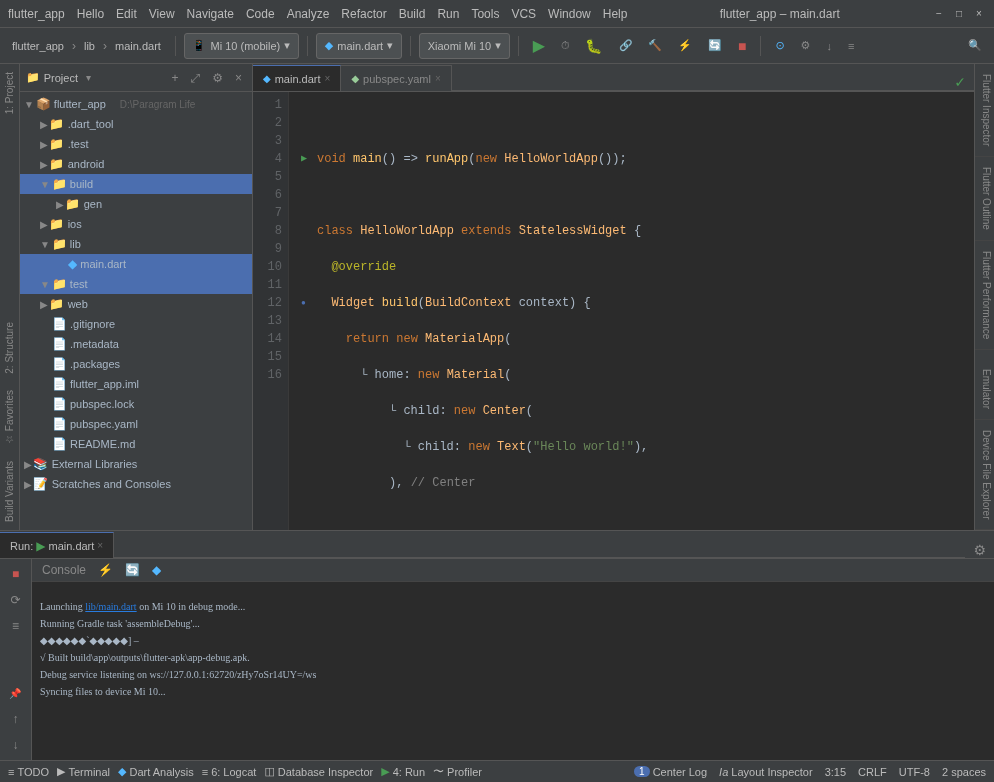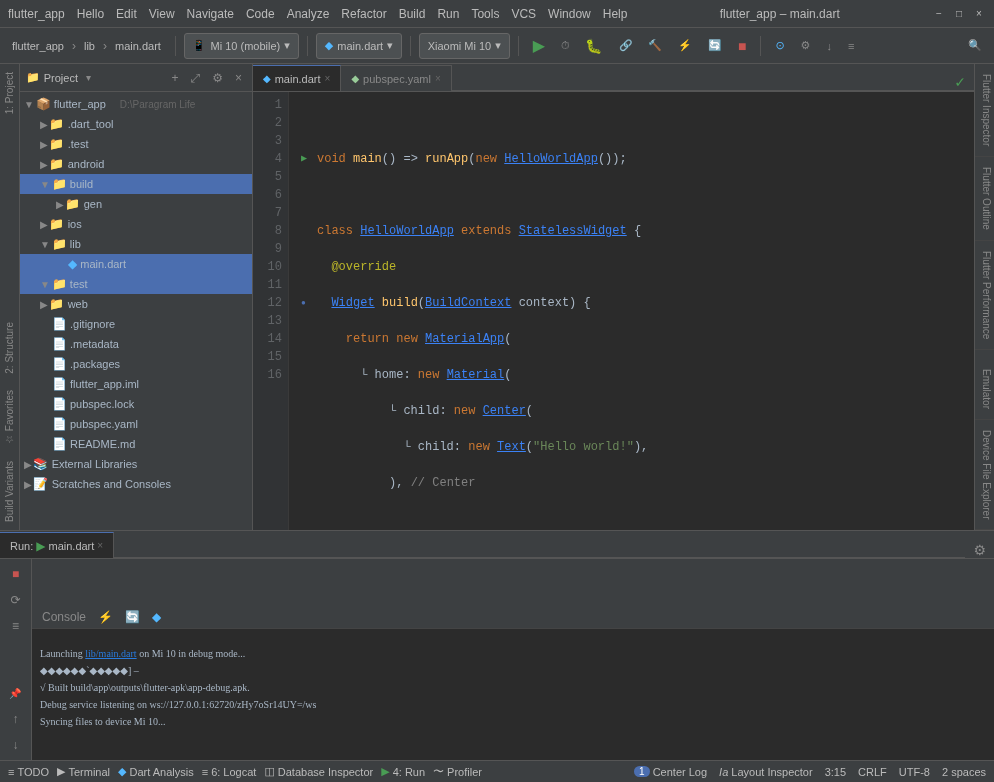--- a/index.html
+++ b/index.html
@@ -260,21 +260,21 @@
     }
     .line-marker {
       width: 16px;
       flex-shrink: 0;
       color: #499c54;
       font-size: 10px;
     }
     
     .kw { color: #cc7832; }
     .str { color: #6a8759; }
-    .cls { color: #3b82f6; text-decoration: underline; }
+    .cls { color: #fdba74; }
     .fn { color: #ffc66d; }
     .cmt { color: #808080; }
     .ann { color: #bbb529; }
     .plain { color: #a9b7c6; }
 
     
     .right-sidebar {
       width: 20px;
       background: #3c3f41;
       border-left: 1px solid #555;
@@ -383,21 +383,20 @@
       border-bottom: 1px solid #444;
       background: #3c3f41;
     }
     .console-toolbar-btn {
       background: transparent;
       border: none;
       color: #888;
       cursor: pointer;
       font-size: 12px;
       padding: 2px 4px;
-      margin-top: 47px;
     }
 
     
     .status-bar {
       height: 22px;
       background: #3c3f41;
       border-top: 1px solid #555;
       display: flex;
       align-items: center;
       padding: 0 8px;
@@ -721,20 +720,21 @@
 
     <div style="flex:1;display:flex;flex-direction:column;overflow:hidden">
       <div class="console-toolbar">
         <button class="console-toolbar-btn">Console</button>
         <button class="console-toolbar-btn" style="color:#f5a623">⚡</button>
         <button class="console-toolbar-btn">🔄</button>
         <button class="console-toolbar-btn" style="color:#54b8ff">◆</button>
       </div>
       <div class="console-content">
         <div>Launching <span class="console-link">lib/main.dart</span> on Mi 10 in debug mode...</div>
+        <div>Running Gradle task 'assembleDebug'...</div>
         <div>◆◆◆◆◆◆`◆◆◆◆◆] –</div>
         <div>√ Built build\app\outputs\flutter-apk\app-debug.apk.</div>
         <div>Debug service listening on ws://127.0.0.1:62720/zHy7oSr14UY=/ws</div>
         <div>Syncing files to device Mi 10...</div>
       </div>
     </div>
   </div>
 </div>
 
 <div class="status-bar">

